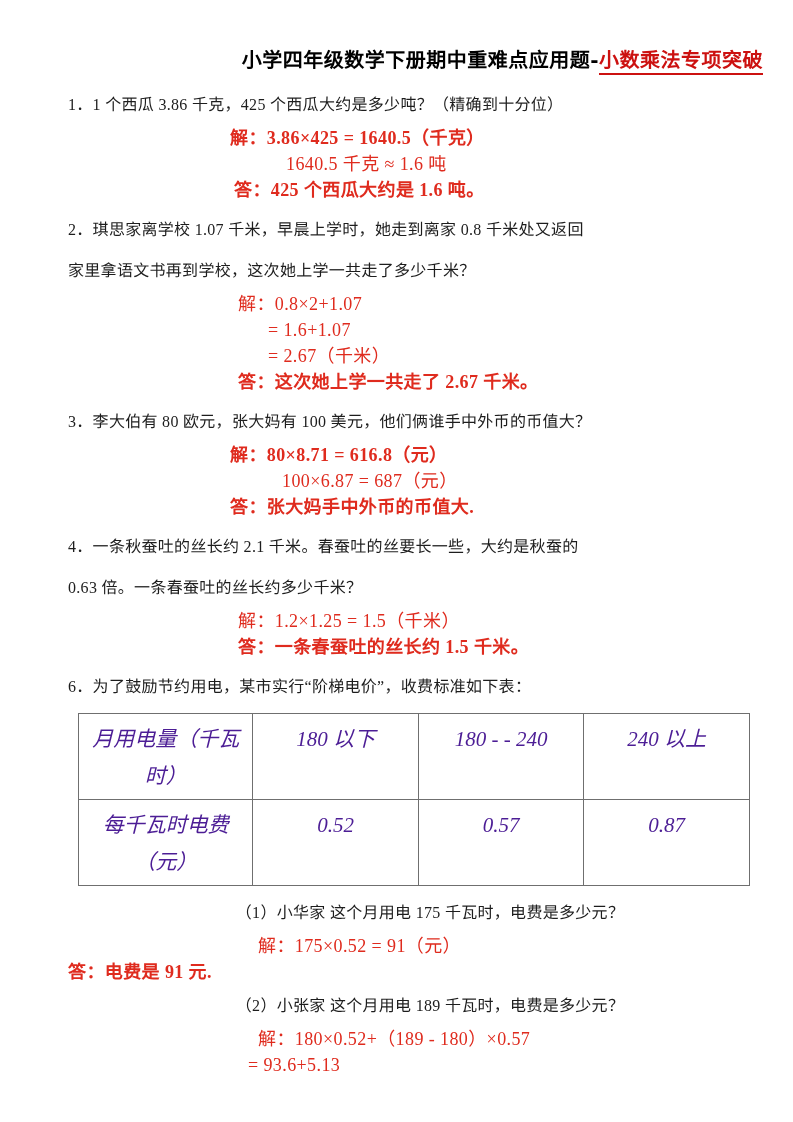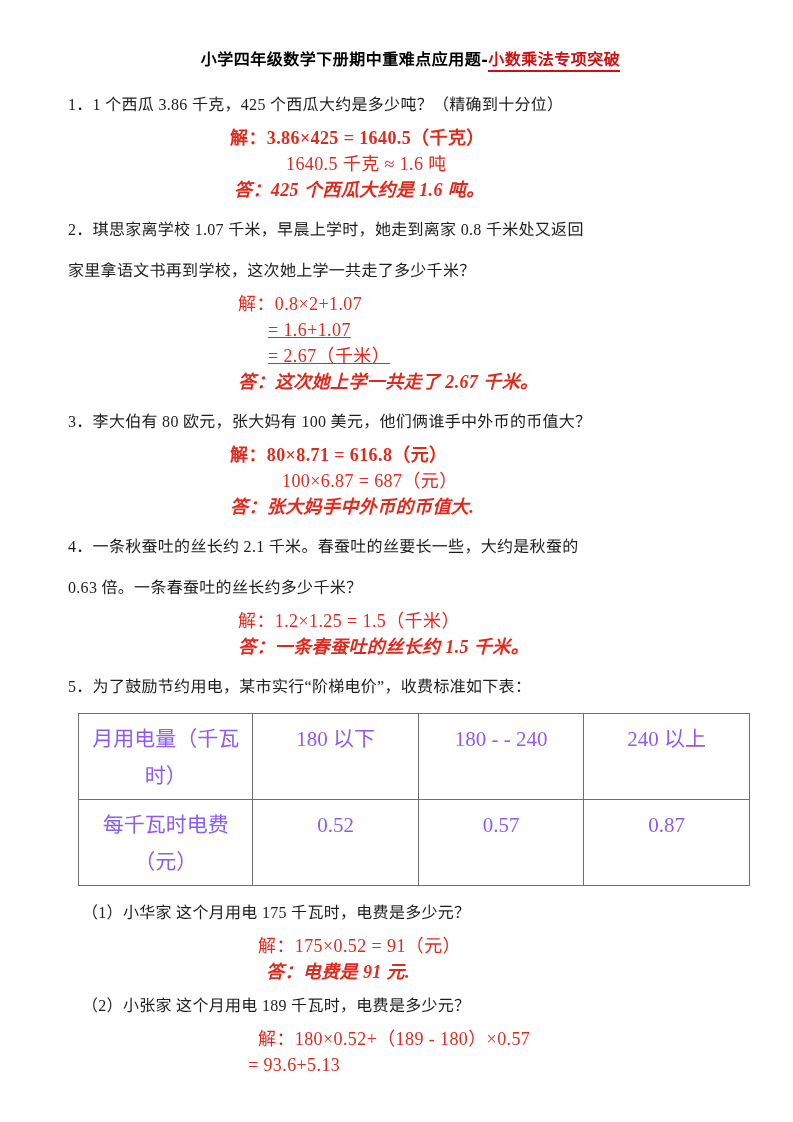--- a/index.html
+++ b/index.html
@@ -19,77 +19,78 @@
   }
   .page {
     width: 793px;
     height: 1122px;
     padding: 0 30px 0 68px;
     position: relative;
   }
   
   h1.doc-title {
     margin: 42px 0 6px -10px;
-    text-align: center;
+    text-align: right;
     font-family: "DejaVu Sans", "Liberation Sans", sans-serif;
-    font-size: 16px;
+    font-size: 20px;
     font-weight: 700;
     line-height: 36px;
     letter-spacing: 0.5px;
     white-space: nowrap;
     color: #000000;
   }
   h1.doc-title .title-red {
     color: var(--title-red);
     border-bottom: 2px solid var(--title-red);
     padding-bottom: 1px;
   }
   
   .q {
     font-size: 16px;
     line-height: 41px;
     letter-spacing: 0.3px;
     color: var(--text-black);
   }
-  .subq { margin-left: 14px; }
+  .subq { margin-left: 29px; text-align: center; }
   
   .sol {
     font-size: 18px;
     line-height: 26px;
     color: var(--solution-red);
     letter-spacing: 0.4px;
   }
-  .sol.ans { font-weight: 700; font-style: italic; }
+  .sol.ans { font-weight: 700; }
   .sec { margin-top: 6px; }
   
   .ml-162 { margin-left: 162px; font-weight: bold; }
   .ml-166 { margin-left: 166px; }
   .ml-170 { margin-left: 170px; }
   .ml-180 { margin-left: 180px; }
   .ml-190 { margin-left: 190px; }
-  .ml-198 { margin-left: 198px; }
-  .ml-200 { margin-left: 200px; text-decoration: underline; }
+  .ml-198 { }
+  .ml-200 { margin-left: 200px; }
   .ml-214 { margin-left: 214px; }
   .ml-218 { margin-left: 218px; }
   
   table.rate-table {
     border-collapse: collapse;
     width: 672px;
     margin: 6px 0 6px 10px;
     table-layout: fixed;
   }
   table.rate-table td {
     border: 1px solid var(--table-border);
     height: 70px;
     vertical-align: top;
     text-align: center;
     font-size: 21px;
     line-height: 37px;
     padding: 7px 10px 4px;
-    color: #8b5cf6;
+    color: #4c1d95;
+    font-style: italic;
   }
   table.rate-table td.c1 { width: 26%; }
 </style>
 </head>
 <body>
 
 <div class="page">
 
   <h1 class="doc-title"><span>小学四年级数学下册期中重难点应用题-</span><span class="title-red">小数乘法专项突破</span></h1>
 
@@ -117,21 +118,21 @@
   </section>
 
   <section class="sec">
     <p class="q">4．一条秋蚕吐的丝长约 2.1 千米。春蚕吐的丝要长一些，大约是秋蚕的</p>
     <p class="q">0.63 倍。一条春蚕吐的丝长约多少千米？</p>
     <p class="sol ml-170">解：1.2×1.25 = 1.5（千米）</p>
     <p class="sol ans ml-170">答：一条春蚕吐的丝长约 1.5 千米。</p>
   </section>
 
   <section class="sec">
-    <p class="q">5．为了鼓励节约用电，某市实行“阶梯电价”，收费标准如下表：</p>
+    <p class="q">6．为了鼓励节约用电，某市实行“阶梯电价”，收费标准如下表：</p>
 
     <table class="rate-table">
       <tbody>
         <tr>
           <td class="c1">月用电量（千瓦时）</td>
           <td>180 以下</td>
           <td>180 - - 240</td>
           <td>240 以上</td>
         </tr>
         <tr>

